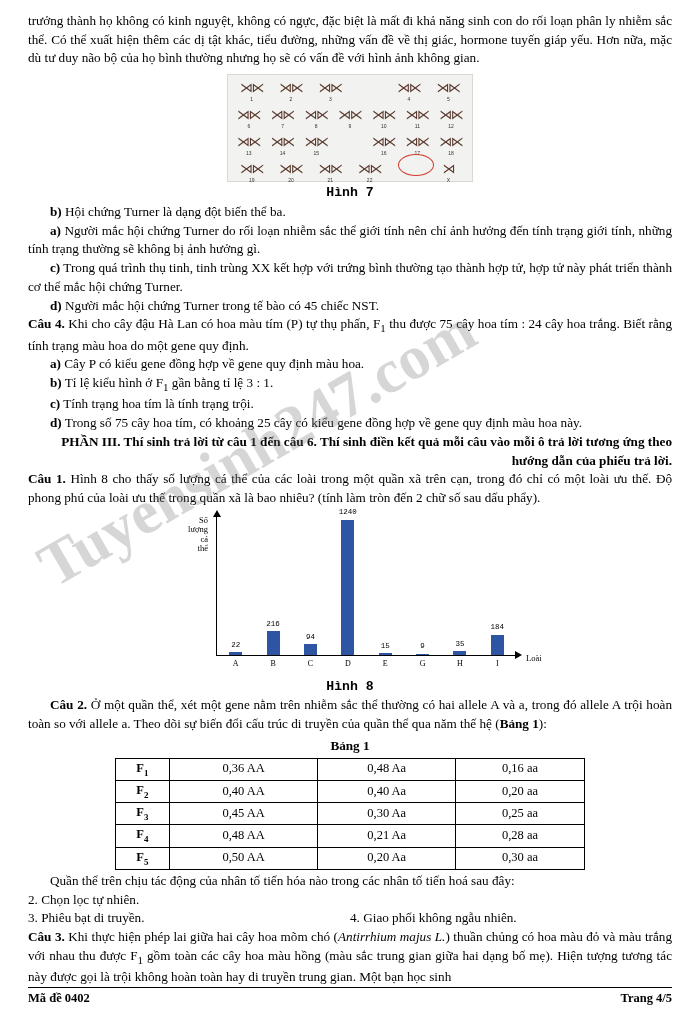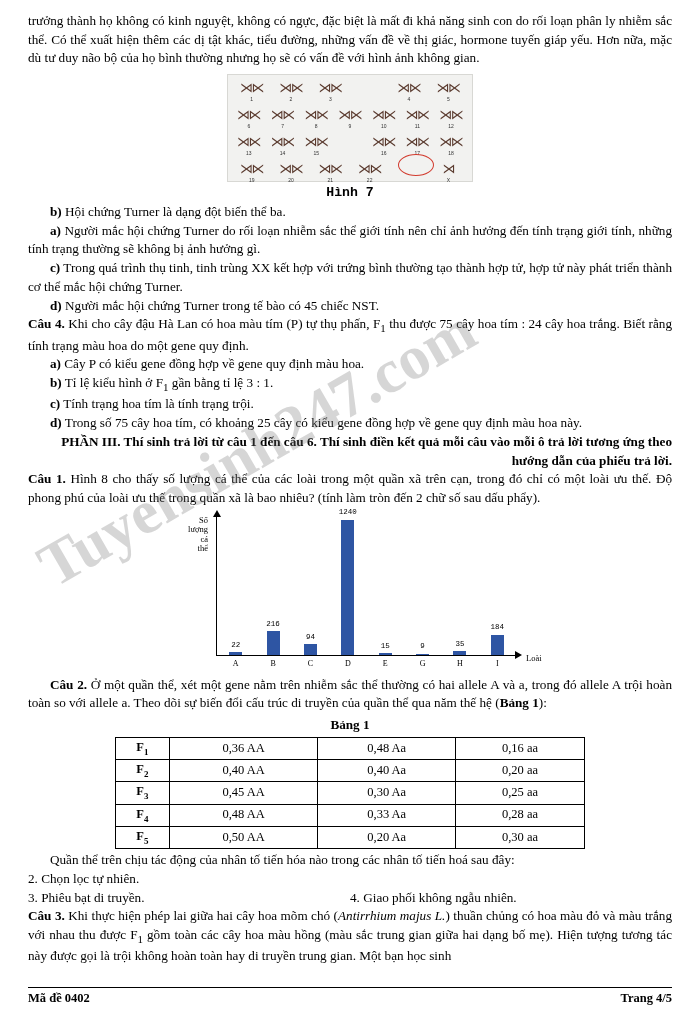--- a/index.html
+++ b/index.html
@@ -459,20 +459,21 @@
         <div class="xlabel">B</div>
         <div class="xlabel">C</div>
         <div class="xlabel">D</div>
         <div class="xlabel">E</div>
         <div class="xlabel">G</div>
         <div class="xlabel">H</div>
         <div class="xlabel">I</div>
       </div>
       <div class="chart-xtitle">Loài</div>
     </div>
+    <div class="fig-caption">Hình 8</div>
 
     <p class="indent"><b>Câu 2.</b><span> Ở một quần thể, xét một gene nằm trên nhiễm sắc thể thường có hai allele A và a, trong đó allele A trội hoàn toàn so với allele a. Theo dõi sự biến đổi cấu trúc di truyền của quần thể qua năm thế hệ (</span><b>Bảng 1</b><span>):</span></p>
 
     <div class="table-title">Bảng 1</div>
 
     <table class="gene">
       <tbody>
       <tr>
         <td><b>F<span class="sub">1</span></b></td>
         <td>0,36 AA</td>
@@ -487,21 +488,21 @@
       </tr>
       <tr>
         <td><b>F<span class="sub">3</span></b></td>
         <td>0,45 AA</td>
         <td>0,30 Aa</td>
         <td>0,25 aa</td>
       </tr>
       <tr>
         <td><b>F<span class="sub">4</span></b></td>
         <td>0,48 AA</td>
-        <td>0,33 Aa</td>
+        <td>0,21 Aa</td>
         <td>0,28 aa</td>
       </tr>
       <tr>
         <td><b>F<span class="sub">5</span></b></td>
         <td>0,50 AA</td>
         <td>0,20 Aa</td>
         <td>0,30 aa</td>
       </tr>
     </tbody>
       </table>

